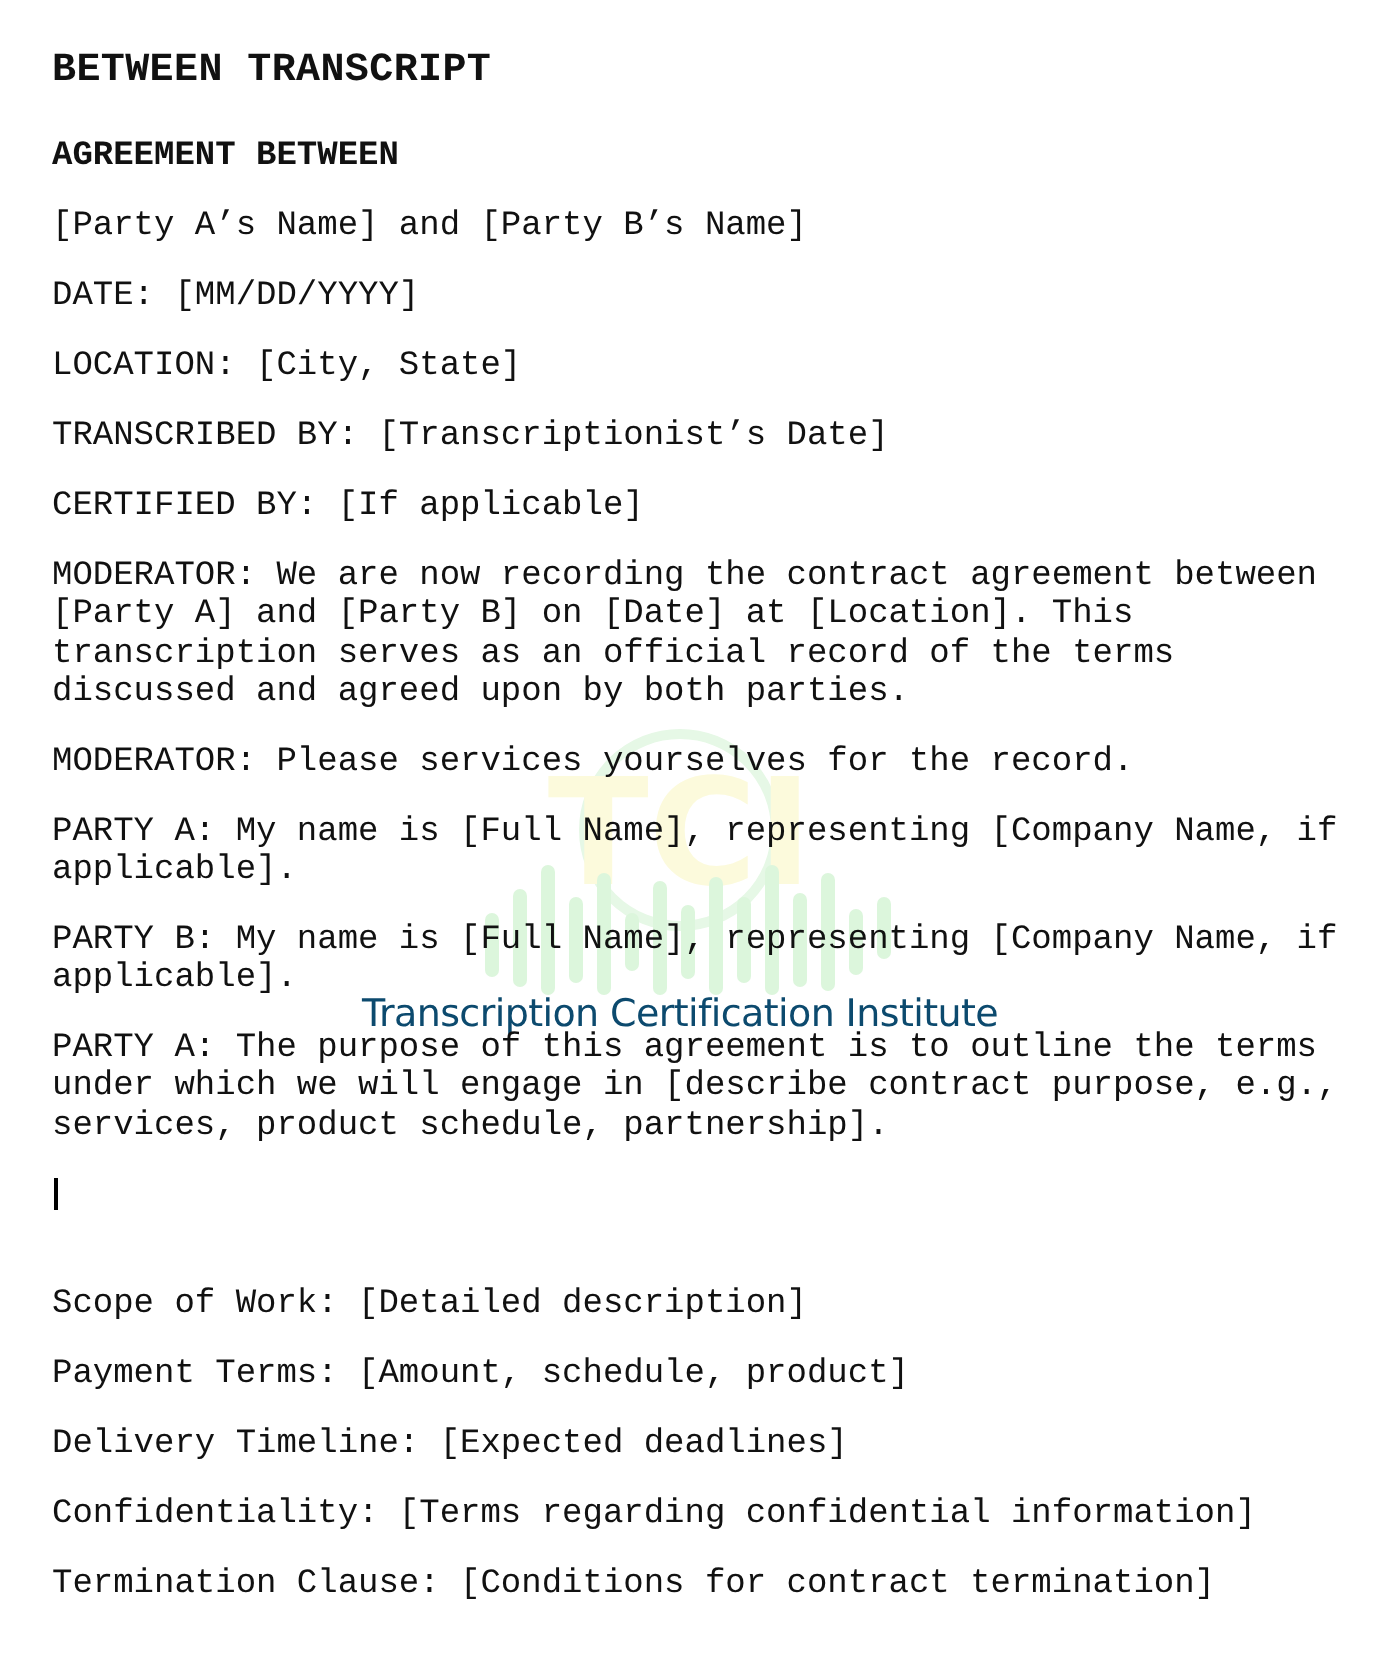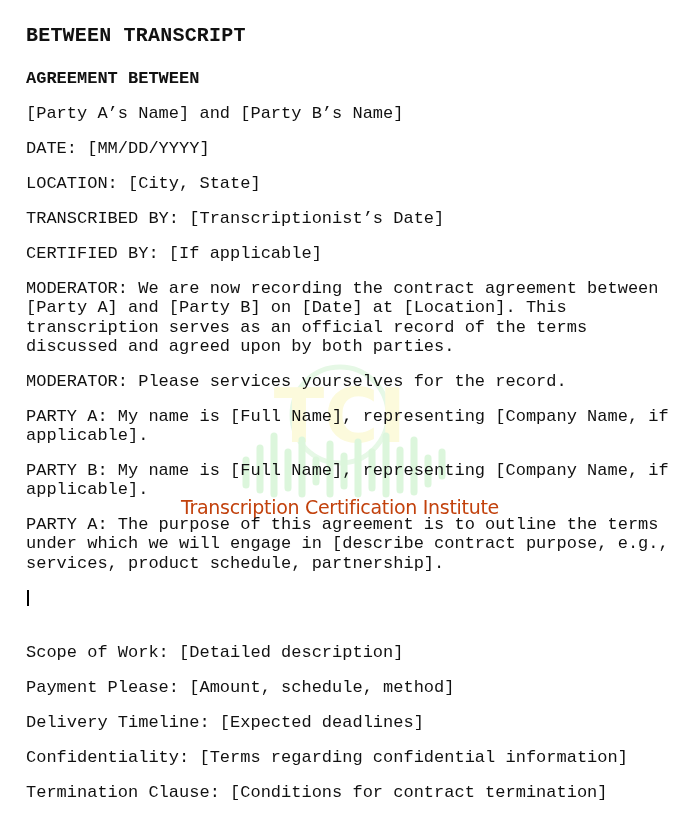--- a/index.html
+++ b/index.html
@@ -3,21 +3,21 @@
 <meta charset="utf-8">
 <style>
   html, body { margin: 0; padding: 0; background: #ffffff; }
   body { width: 698px; height: 832px; position: relative; overflow: hidden; color: #111; }
   .doc { position: absolute; left: 26px; top: 0; width: 650px; font-family: "Liberation Mono", "DejaVu Sans Mono", monospace; }
   .title { position: absolute; left: 0; top: 24px; font-size: 20px; font-weight: bold; letter-spacing: 0.2px; white-space: nowrap; }
   .line { position: absolute; left: 0; font-size: 17px; line-height: 19.4px; white-space: pre-wrap; width: 650px; }
   .b { font-weight: bold; }
   .caret { display: inline-block; width: 1.5px; height: 16px; background: #000; vertical-align: -3px; margin-left: 1px; }
   .wm { position: absolute; left: 180px; top: 360px; width: 320px; height: 160px; pointer-events: none; }
-  .wm-text { position: absolute; left: 0; top: 136px; width: 320px; text-align: center; font-family: "DejaVu Sans", sans-serif; font-size: 19px; color: #c2410c; white-space: nowrap; letter-spacing: -0.3px; }
+  .wm-text { position: absolute; left: 0; top: 136px; width: 320px; text-align: center; font-family: "DejaVu Sans", sans-serif; font-size: 19px; color: #0c4a6e; white-space: nowrap; letter-spacing: -0.3px; }
 </style>
 </head>
 <body>
 
 <div class="wm">
   <svg width="320" height="140" viewBox="0 0 320 140">
     <circle cx="160" cy="55" r="48" fill="none" stroke="#e6f8e6" stroke-width="5"></circle>
     <text x="160" y="82" text-anchor="middle" font-family="DejaVu Sans, sans-serif" font-weight="bold" font-size="74" fill="#fcfadc">TCI</text>
     <g stroke="#dcf6dc" stroke-width="7" stroke-linecap="round">
       <line x1="66" y1="100" x2="66" y2="125"></line>
@@ -51,17 +51,17 @@
   <div class="line" style="top:244px">CERTIFIED BY: [If applicable]</div>
 
   <div class="line" style="top:279px">MODERATOR: We are now recording the contract agreement between [Party A] and [Party B] on [Date] at [Location]. This transcription serves as an official record of the terms discussed and agreed upon by both parties.</div>
   <div class="line" style="top:372px">MODERATOR: Please services yourselves for the record.</div>
   <div class="line" style="top:407px">PARTY A: My name is [Full Name], representing [Company Name, if applicable].</div>
   <div class="line" style="top:461px">PARTY B: My name is [Full Name], representing [Company Name, if applicable].</div>
   <div class="line" style="top:515px">PARTY A: The purpose of this agreement is to outline the terms under which we will engage in [describe contract purpose, e.g., services, product schedule, partnership].</div>
   <div class="line" style="top:589px"><span class="caret"></span></div>
 
   <div class="line" style="top:643px">Scope of Work: [Detailed description]</div>
-  <div class="line" style="top:678px">Payment Please: [Amount, schedule, method]</div>
+  <div class="line" style="top:678px">Payment Terms: [Amount, schedule, product]</div>
   <div class="line" style="top:713px">Delivery Timeline: [Expected deadlines]</div>
   <div class="line" style="top:748px">Confidentiality: [Terms regarding confidential information]</div>
   <div class="line" style="top:783px">Termination Clause: [Conditions for contract termination]</div>
 </div>
 
 </body></html>

